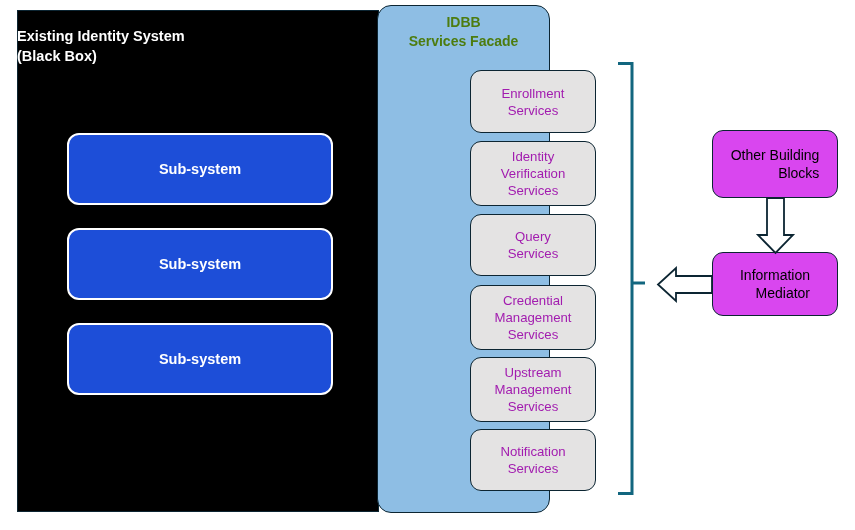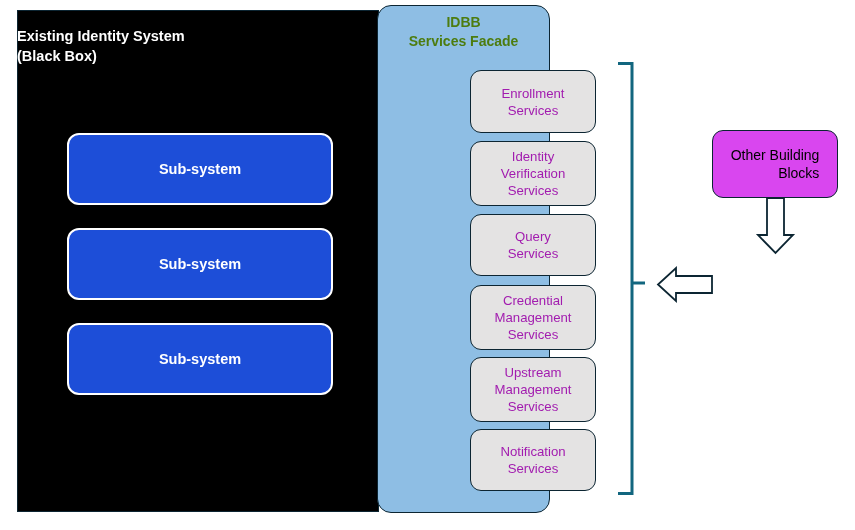--- a/index.html
+++ b/index.html
@@ -161,20 +161,22 @@
 Management
 Services</div>
   <div class="service" style="top:357px;height:65px;">Upstream
 Management
 Services</div>
   <div class="service" style="top:429px;height:62px;">Notification
 Services</div>
 
   <div class="rbox obb">Other Building
 Blocks</div>
+  <div class="rbox imed">Information
+Mediator</div>
 
   <svg class="overlay" viewBox="0 0 855 530">
 
     <g stroke="#12667f" stroke-width="3" fill="none" stroke-linecap="butt">
       <path d="M 632 62 L 632 495"></path>
       <path d="M 618 63.5 L 633 63.5"></path>
       <path d="M 618 493.5 L 633 493.5"></path>
       <path d="M 632 283 L 645 283"></path>
     </g>
 

